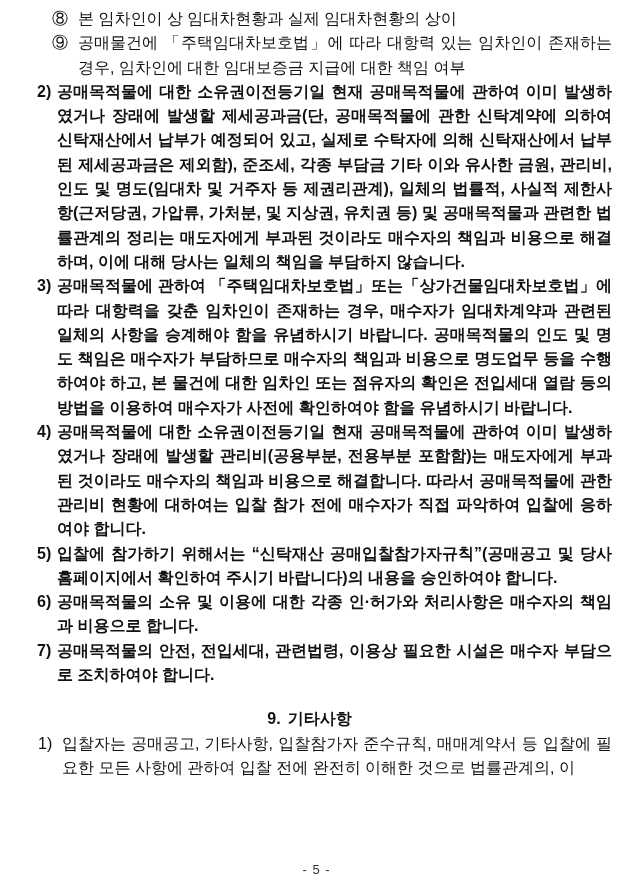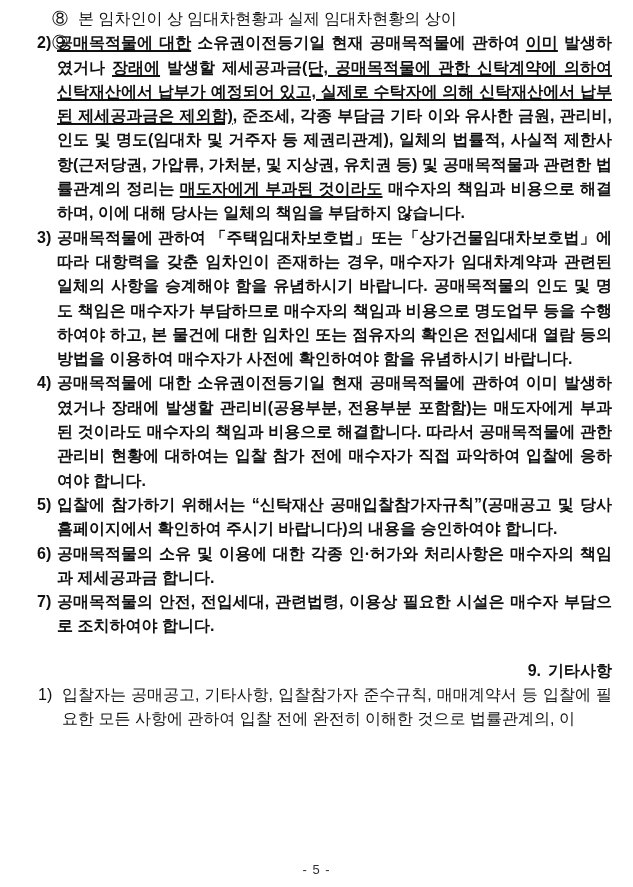--- a/index.html
+++ b/index.html
@@ -40,36 +40,35 @@
   }
   .num-item > .marker {
     position: absolute;
     left: 37px;
     top: 0;
   }
   .section-head {
     margin-top: 20px;
     padding-left: 7px;
     font-weight: 700;
-    text-align: right;
+    text-align: center;
   }
   .section-head .sec-title {
     margin-left: 7px;
   }
   .section-item {
     padding-left: 62px;
     font-weight: 400;
   }
   .section-item > .marker {
     position: absolute;
     left: 38px;
     top: 0;
   }
   .u {
-    text-decoration: underline;
     text-decoration-thickness: 1.5px;
     text-underline-offset: 2px;
   }
   .page-number {
     position: absolute;
     left: 0;
     right: 0;
     bottom: 5px;
     text-align: center;
     font-size: 13px;
@@ -79,29 +78,29 @@
   }
 </style>
 </head>
 <body>
 
 <div class="page">
   <div class="content">
 
     <div>
         <div class="item sub-item"><span class="marker">⑧</span><span class="body"><span>본 임차인이 상 임대차현황과 실제 임대차현황의 상이</span></span></div>
-        <div class="item sub-item"><span class="marker">⑨</span></div>
+        <div class="item sub-item"><span class="marker">⑨</span><span class="body"><span>공매물건에 「주택임대차보호법」에 따라 대항력 있는 임차인이 존재하는 경우, 임차인에 대한 임대보증금 지급에 대한 책임 여부</span></span></div>
       </div>
 
     <div>
         <div class="item num-item"><span class="marker">2)</span><span class="body"><span class="u">공매목적물에 대한</span><span> 소유권이전등기일 현재 공매목적물에 관하여 </span><span class="u">이미</span><span> 발생하였거나 </span><span class="u">장래에</span><span> 발생할 제세공과금</span><span class="u">(단, 공매목적물에 관한 신탁계약에 의하여 신탁재산에서 납부가 예정되어 있고, 실제로 수탁자에 의해 신탁재산에서 납부된 제세공과금은 제외함)</span><span>, 준조세, 각종 부담금 기타 이와 유사한 금원, 관리비, 인도 및 명도(임대차 및 거주자 등 제권리관계), 일체의 법률적, 사실적 제한사항(근저당권, 가압류, 가처분, 및 지상권, 유치권 등) 및 공매목적물과 관련한 법률관계의 정리는 </span><span class="u">매도자에게 부과된 것이라도</span><span> 매수자의 책임과 비용으로 해결하며, 이에 대해 당사는 일체의 책임을 부담하지 않습니다.</span></span></div>
         <div class="item num-item"><span class="marker">3)</span><span class="body"><span>공매목적물에 관하여 「주택임대차보호법」또는「상가건물임대차보호법」에 따라 대항력을 갖춘 임차인이 존재하는 경우, 매수자가 임대차계약과 관련된 일체의 사항을 승계해야 함을 유념하시기 바랍니다. 공매목적물의 인도 및 명도 책임은 매수자가 부담하므로 매수자의 책임과 비용으로 명도업무 등을 수행하여야 하고, 본 물건에 대한 임차인 또는 점유자의 확인은 전입세대 열람 등의 방법을 이용하여 매수자가 사전에 확인하여야 함을 유념하시기 바랍니다.</span></span></div>
         <div class="item num-item"><span class="marker">4)</span><span class="body"><span>공매목적물에 대한 소유권이전등기일 현재 공매목적물에 관하여 이미 발생하였거나 장래에 발생할 관리비(공용부분, 전용부분 포함함)는 매도자에게 부과된 것이라도 매수자의 책임과 비용으로 해결합니다. 따라서 공매목적물에 관한 관리비 현황에 대하여는 입찰 참가 전에 매수자가 직접 파악하여 입찰에 응하여야 합니다.</span></span></div>
         <div class="item num-item"><span class="marker">5)</span><span class="body"><span>입찰에 참가하기 위해서는 “신탁재산 공매입찰참가자규칙”(공매공고 및 당사 홈페이지에서 확인하여 주시기 바랍니다)의 내용을 승인하여야 합니다.</span></span></div>
-        <div class="item num-item"><span class="marker">6)</span><span class="body"><span>공매목적물의 소유 및 이용에 대한 각종 인·허가와 처리사항은 매수자의 책임과 제세공과금 합니다.</span></span></div>
+        <div class="item num-item"><span class="marker">6)</span><span class="body"><span>공매목적물의 소유 및 이용에 대한 각종 인·허가와 처리사항은 매수자의 책임과 비용으로 합니다.</span></span></div>
         <div class="item num-item"><span class="marker">7)</span><span class="body"><span>공매목적물의 안전, 전입세대, 관련법령, 이용상 필요한 시설은 매수자 부담으로 조치하여야 합니다.</span></span></div>
       </div>
 
     <div class="section-head">
       <span class="sec-marker">9.</span><span class="sec-title">기타사항</span>
     </div>
 
     <div>
         <div class="item section-item"><span class="marker">1)</span><span class="body"><span>입찰자는 공매공고, 기타사항, 입찰참가자 준수규칙, 매매계약서 등 입찰에 필요한 모든 사항에 관하여 입찰 전에 완전히 이해한 것으로 법률관계의, 이</span></span></div>
       </div>

